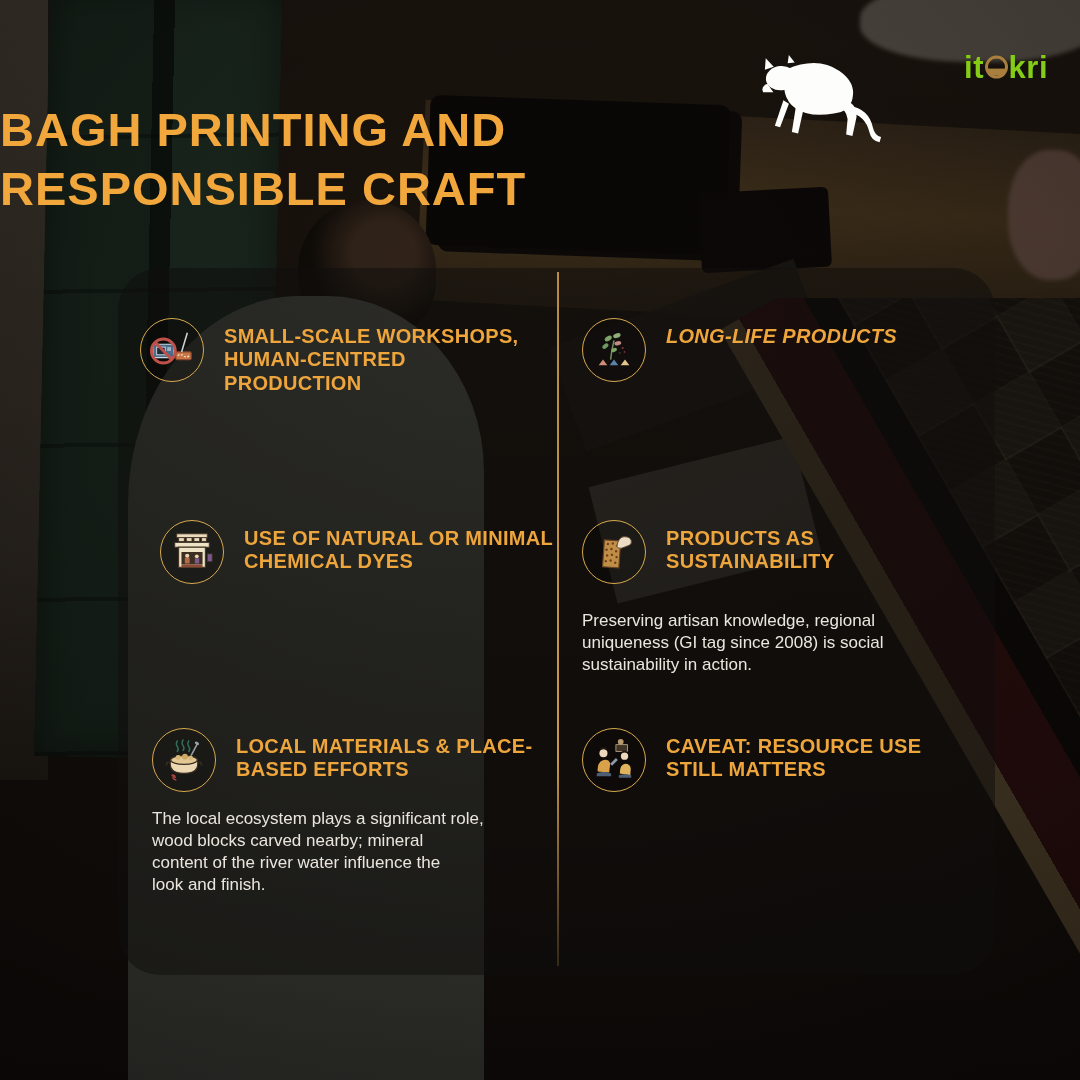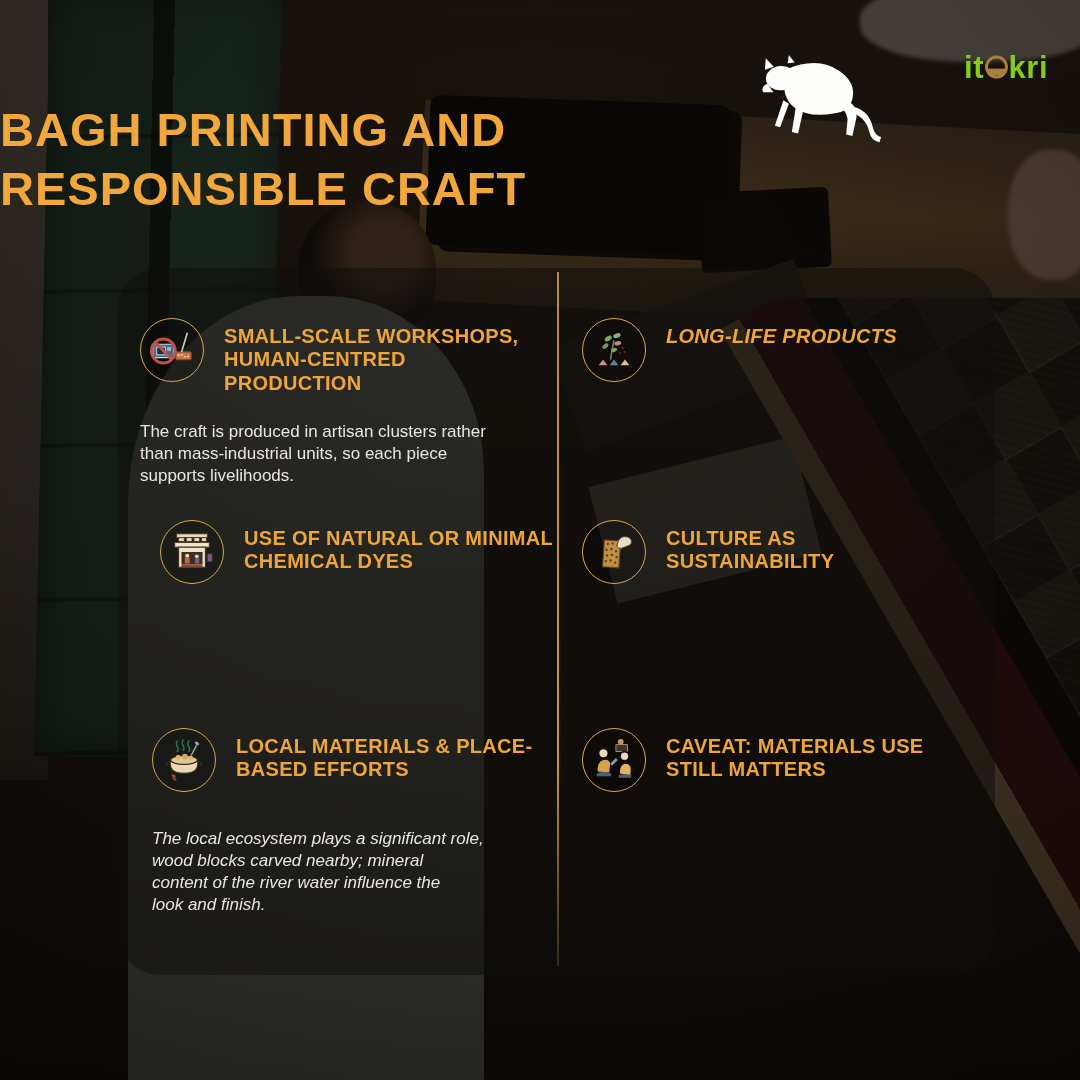--- a/index.html
+++ b/index.html
@@ -69,21 +69,21 @@
   .s0{left:140px;top:318px;} .s1{left:582px;top:318px;font-style:italic;}
   .s2{left:160px;top:520px;} .s3{left:582px;top:520px;}
   .s4{left:152px;top:728px;} .s5{left:582px;top:728px;}
   .sec-head{display:flex;align-items:flex-start;gap:20px;}
   .icon-circle{flex:0 0 auto;width:62px;height:62px;border:1.7px solid #d8a94e;border-radius:50%;
     display:flex;align-items:center;justify-content:center;background:rgba(0,0,0,.18);}
   .icon-circle svg{width:46px;height:46px;}
   .sec-heading{padding-top:7px;color:#EDA53C;font-size:20px;font-weight:700;line-height:1.17;
     letter-spacing:.3px;white-space:pre-line;}
   .sec-body{margin-top:26px;color:#EAE6DE;font-size:17px;line-height:1.3;white-space:pre-line;}
-  .s4 .sec-body,.s5 .sec-body{margin-top:36px;font-style:italic;}
+  .s4 .sec-body,.s5 .sec-body{margin-top:16px;}
 </style>
 </head>
 <body>
 
 <div class="canvas">
 
   <div class="bg">
     <div class="bg-wall"></div>
     <div class="wall-left"></div>
     <div class="door">
@@ -137,23 +137,20 @@
           <path d="M30 30 q3 -2.5 6 0 t6 0" fill="none" stroke="#f2e2c8" stroke-width="1.4" stroke-dasharray="2 1.6"></path>
           <line x1="40" y1="6" x2="34" y2="26" stroke="#cfd4d8" stroke-width="1.6"></line>
           <circle cx="15" cy="25" r="12.5" fill="none" stroke="#c0504a" stroke-width="3"></circle>
           <line x1="6.5" y1="16" x2="23.5" y2="34" stroke="#c0504a" stroke-width="3"></line>
         </svg>
       </div>
       <div class="sec-heading">SMALL-SCALE WORKSHOPS,
 HUMAN-CENTRED
 PRODUCTION</div>
     </div>
-    <div class="sec-body">The craft is produced in artisan clusters rather
-than mass-industrial units, so each piece
-supports livelihoods.</div>
   </div>
 
   <div class="section s1">
     <div class="sec-head">
       <div class="icon-circle">
         <svg viewBox="0 0 48 48">
           <path d="M24 14 C22 22 21 28 20.5 34" stroke="#6f8f5d" stroke-width="1.6" fill="none"></path>
           <ellipse cx="18" cy="12" rx="4" ry="2.4" fill="#7fa468" transform="rotate(-30 18 12)"></ellipse>
           <ellipse cx="27" cy="9" rx="4" ry="2.3" fill="#8fae78" transform="rotate(-18 27 9)"></ellipse>
           <ellipse cx="15" cy="20" rx="3.6" ry="2.2" fill="#6f9960" transform="rotate(-38 15 20)"></ellipse>
@@ -216,23 +213,26 @@
                 <circle cx="27" cy="29" r="1.3"></circle>
               <circle cx="16" cy="34" r="1.3"></circle>
                 <circle cx="21" cy="33" r="1.3"></circle>
                 <circle cx="26" cy="35" r="1.3"></circle>
             </g>
           </g>
           <path d="M28 14 q2 -6 7 -6 q6 0 7 4 q1 3 -2 5 l-8 3 q-4 1 -5 -2 z" fill="#ecdcc3" stroke="#5a4632" stroke-width="1"></path>
           <path d="M31 9 q3 -2 6 -1" fill="none" stroke="#5a4632" stroke-width=".9"></path>
         </svg>
       </div>
-      <div class="sec-heading">CULTURE AS
+      <div class="sec-heading">PRODUCTS AS
 SUSTAINABILITY</div>
     </div>
+    <div class="sec-body">Preserving artisan knowledge, regional
+uniqueness (GI tag since 2008) is social
+sustainability in action.</div>
   </div>
 
   <div class="section s4">
     <div class="sec-head">
       <div class="icon-circle">
         <svg viewBox="0 0 48 48">
           <g stroke="#2f6f5e" stroke-width="1.5" fill="none" stroke-linecap="round">
             <path d="M17 4 q-2 3 0 6 q2 3 0 5"></path>
               <path d="M23 3 q-2 3 0 6 q2 3 0 5"></path>
               <path d="M29 4 q-2 3 0 6 q2 3 0 5"></path>
@@ -268,18 +268,18 @@
           <path d="M9.5 14 q3.5 -3 7 0 l0 -2 q-3.5 -2.5 -7 0 z" fill="#23190f"></path>
           <path d="M7 36 q-1 -10 6 -12 q6 -1 7 4 l-1 9 z" fill="#d9a24a"></path>
           <path d="M6 38 q7 -3 15 0 l0 3 -15 0 z" fill="#4e5f75"></path>
           <circle cx="35" cy="20" r="3.8" fill="#ecd9bd"></circle>
           <path d="M32 17 q3 -2.6 6 0 l0 -1.8 q-3 -2.2 -6 0 z" fill="#23190f"></path>
           <path d="M30 38 q0 -9 5.5 -10 q5.5 0 6 5 l-.5 7 z" fill="#e0b45c"></path>
           <path d="M29 40 q6.5 -2.5 13 0 l0 2.5 -13 0 z" fill="#4e5f75"></path>
           <path d="M20 28 l6 -6 2 2 -6 6 z" fill="#8d9aa5"></path>
         </svg>
       </div>
-      <div class="sec-heading">CAVEAT: MATERIALS USE
+      <div class="sec-heading">CAVEAT: RESOURCE USE
 STILL MATTERS</div>
     </div>
   </div>
 
 </div>
 
 </body></html>

